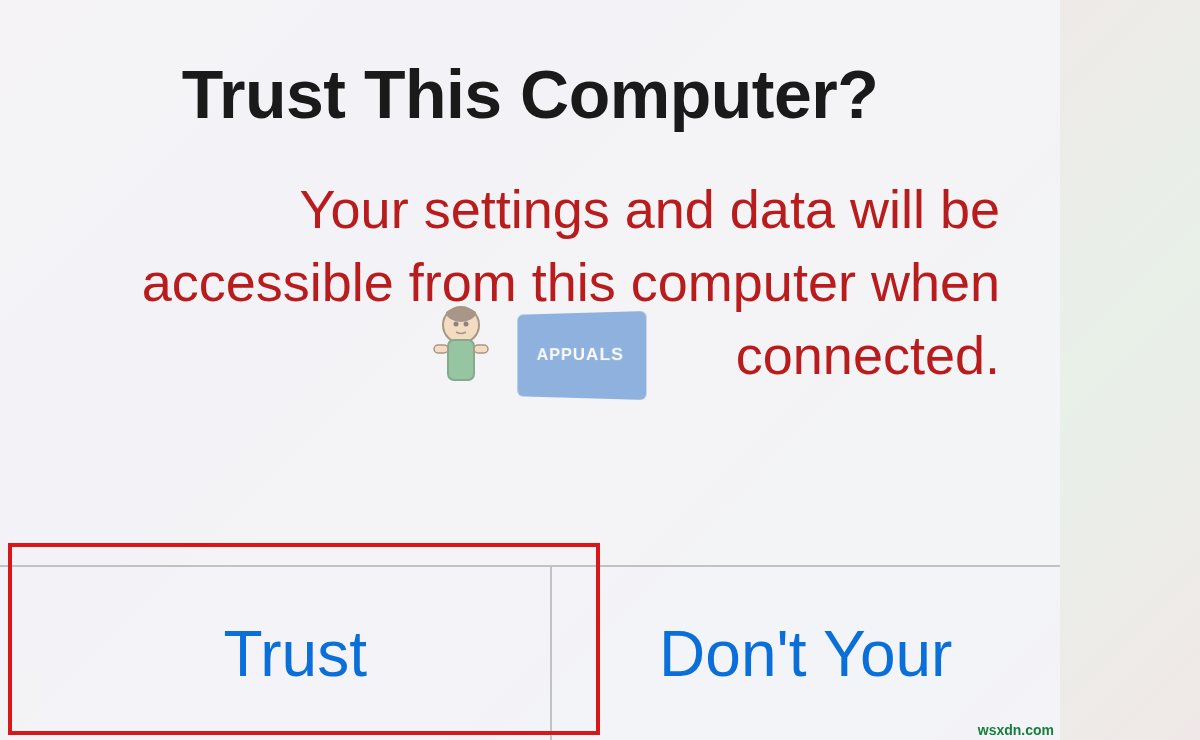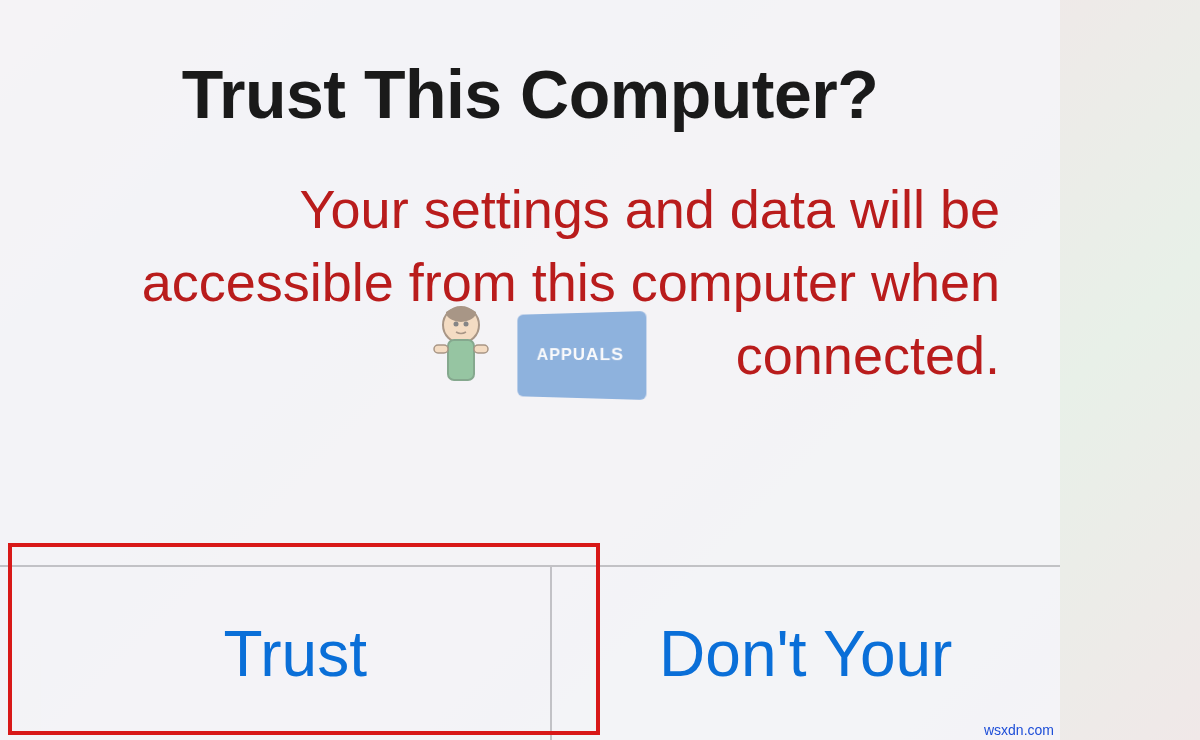--- a/index.html
+++ b/index.html
@@ -117,22 +117,23 @@
       font-weight: 700;
       letter-spacing: 1px;
       text-align: center;
       line-height: 1.1;
     }
     .source-label {
       position: absolute;
       bottom: 2px;
       right: 6px;
       font-size: 14px;
-      color: #1d4ed8;
+      color: #15803d;
       font-family: Arial, sans-serif;
+      font-weight: bold;
     }
   </style>
 </head>
 <body>
 
 <div class="dialog">
   <div class="content-area">
     <div class="dialog-title">Trust This Computer?</div>
     <div class="dialog-message">Your settings and data will be accessible from this computer when connected.</div>
   </div>

